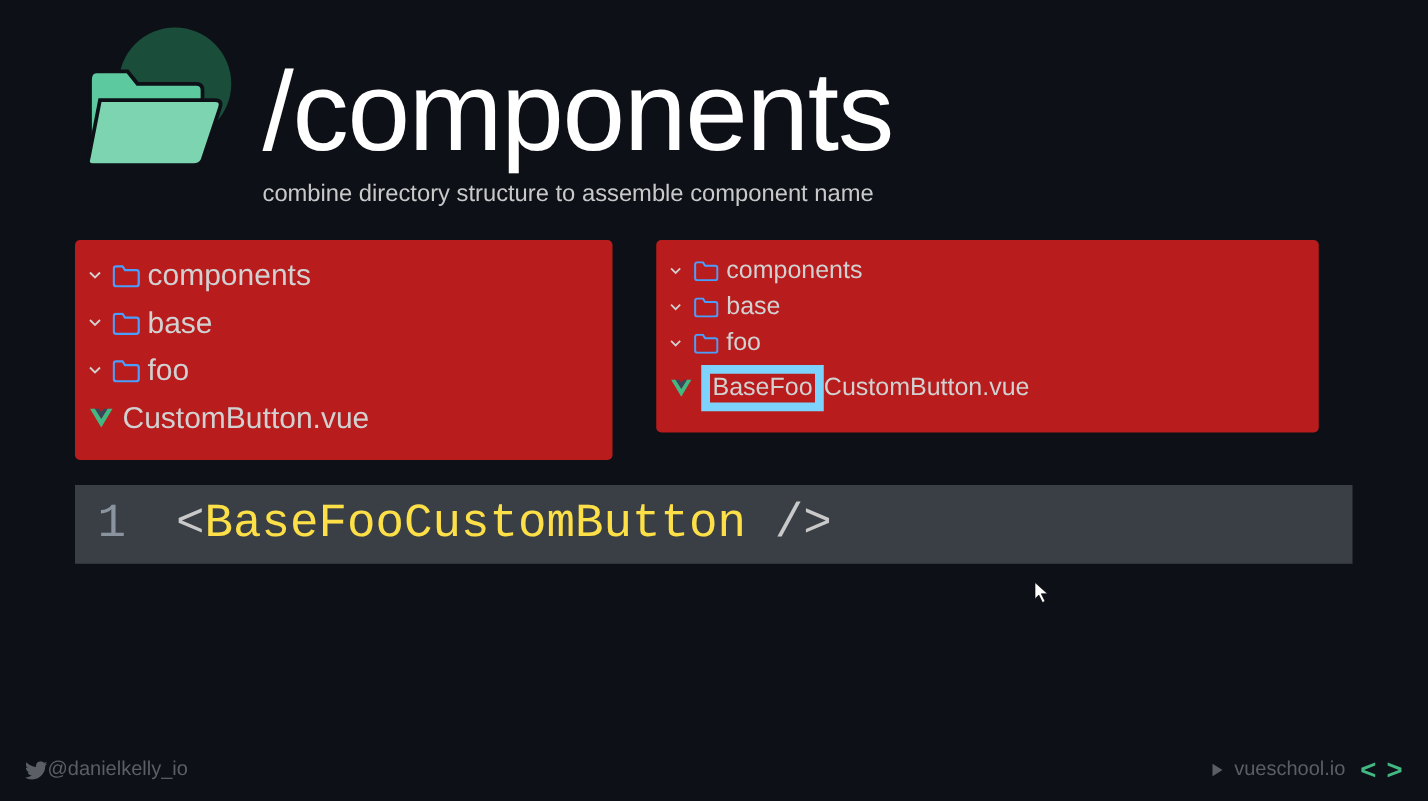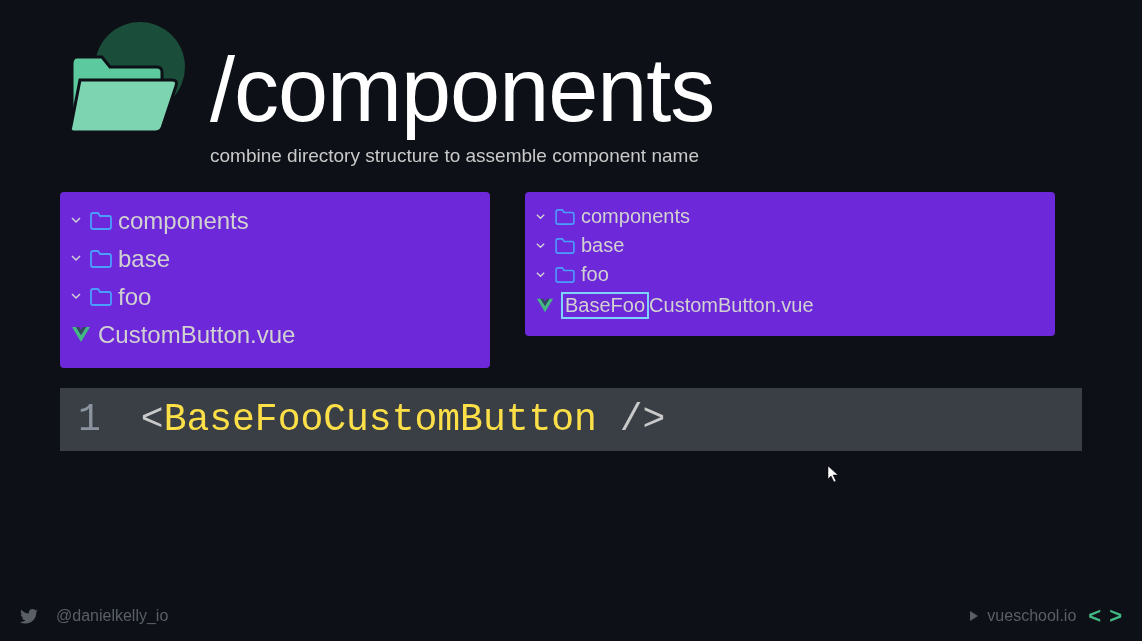--- a/index.html
+++ b/index.html
@@ -54,21 +54,21 @@
       margin-top: -10px;
       margin-bottom: 25px;
     }
     .trees-row {
       display: flex;
       gap: 35px;
       padding: 0 60px;
       align-items: flex-start;
     }
     .tree-panel {
-      background: #6d28d9;
+      background: #b91c1c;
       border-radius: 4px;
       padding: 10px 14px 14px 10px;
     }
     .tree-panel.left {
       width: 430px;
       font-size: 24px;
     }
     .tree-panel.left .tree-row {
       padding: 5px 0;
     }
@@ -98,21 +98,21 @@
     .folder-small {
       color: #4a9eff;
       display: inline-flex;
       align-items: center;
     }
     .vue-icon {
       display: inline-flex;
       align-items: center;
     }
     .highlight-box {
-      border: 2px solid #7dd3fc;
+      border: 7px solid #7dd3fc;
       padding: 0 2px;
       display: inline-block;
     }
     .note {
       font-style: italic;
       color: #8b949e;
       font-size: 19px;
       margin-top: 8px;
       margin-left: 6px;
     }
@@ -142,21 +142,21 @@
       display: flex;
       justify-content: space-between;
       align-items: center;
       padding: 0 20px;
       color: #5a5f66;
       font-size: 16px;
     }
     .footer-left {
       display: flex;
       align-items: center;
-      gap: 18px;
+      gap: 0;
     }
     .footer-right {
       display: flex;
       align-items: center;
       gap: 12px;
     }
     .nav-arrows {
       display: flex;
       gap: 8px;
       color: #42b883;

